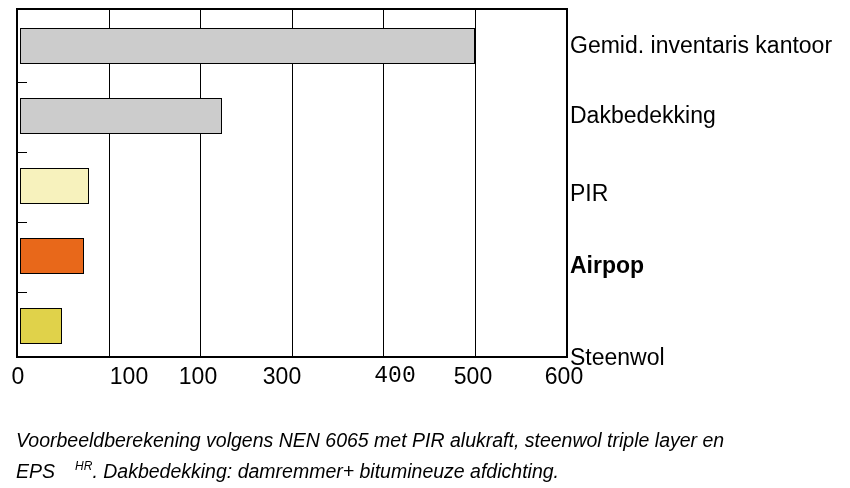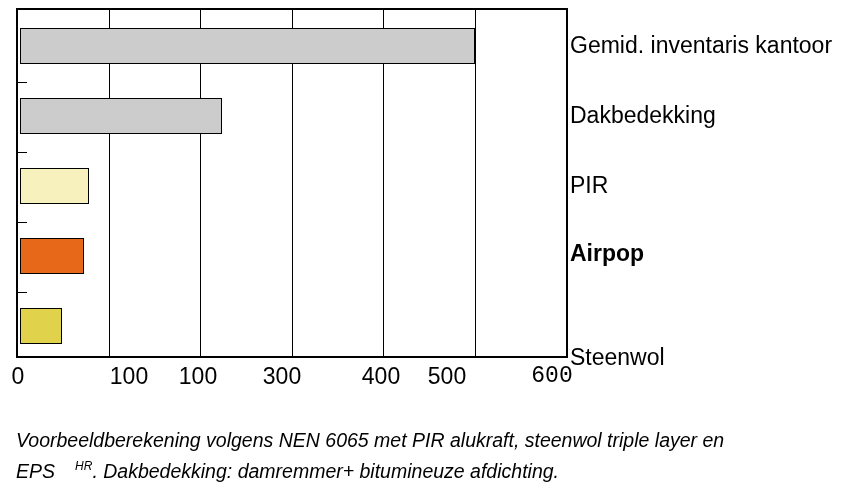--- a/index.html
+++ b/index.html
@@ -158,30 +158,30 @@
         <div class="bar" style="left:2px; top:298px; width:42px; background:#e0d24a;"></div>
       </div>
     </div>
   </div>
 
   <div class="xaxis">
     <span class="xtick-label" style="left:2px;">0</span>
     <span class="xtick-label" style="left:91px;margin-left:22px;">100</span>
     <span class="xtick-label" style="left:182px;">100</span>
     <span class="xtick-label" style="left:266px;">300</span>
-    <span class="xtick-label" style="left:365px;">400</span>
-    <span class="xtick-label" style="left:431px;">500</span>
-    <span class="xtick-label" style="left:536px;font-family:Liberation Mono, monospace;">600</span>
+    <span class="xtick-label" style="left:379px;font-family:Liberation Mono, monospace;">400</span>
+    <span class="xtick-label" style="left:457px;">500</span>
+    <span class="xtick-label" style="left:548px;">600</span>
   </div>
 
   <div class="cat-labels">
     <span class="cat-label" style="top:24px;">Gemid. inventaris kantoor</span>
     <span class="cat-label" style="top:94px;">Dakbedekking</span>
-    <span class="cat-label" style="top:164px;">PIR</span>
-    <span class="cat-label bold" style="top:232px;">Airpop</span>
+    <span class="cat-label" style="top:172px;">PIR</span>
+    <span class="cat-label bold" style="top:244px;">Airpop</span>
     <span class="cat-label" style="top:304px;margin-top:32px;">Steenwol</span>
   </div>
 
   <div class="caption">
     <div>Voorbeeldberekening volgens NEN 6065 met PIR alukraft, steenwol triple layer en</div>
     <div><span>EPS</span><sup>HR</sup><span>. Dakbedekking: damremmer+ bitumineuze afdichting.</span></div>
   </div>
 
 </div>
 

